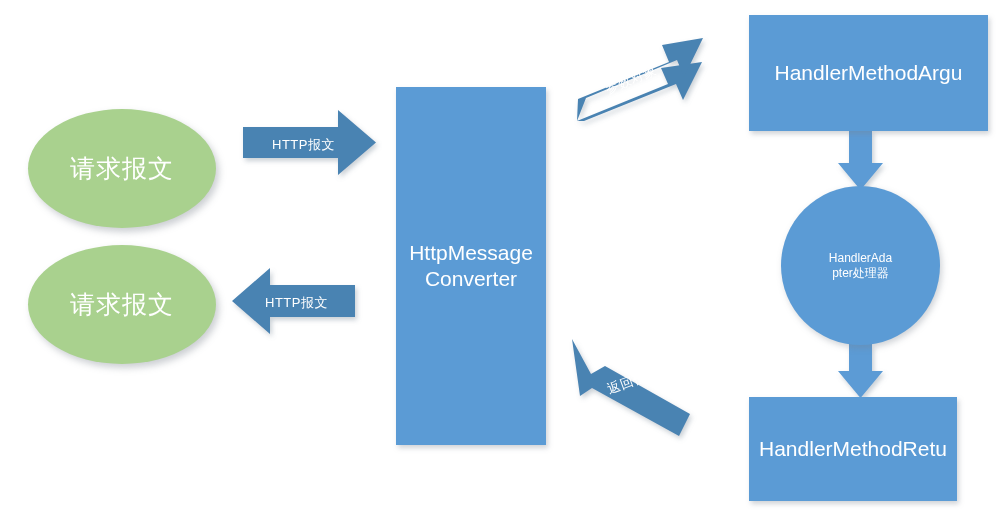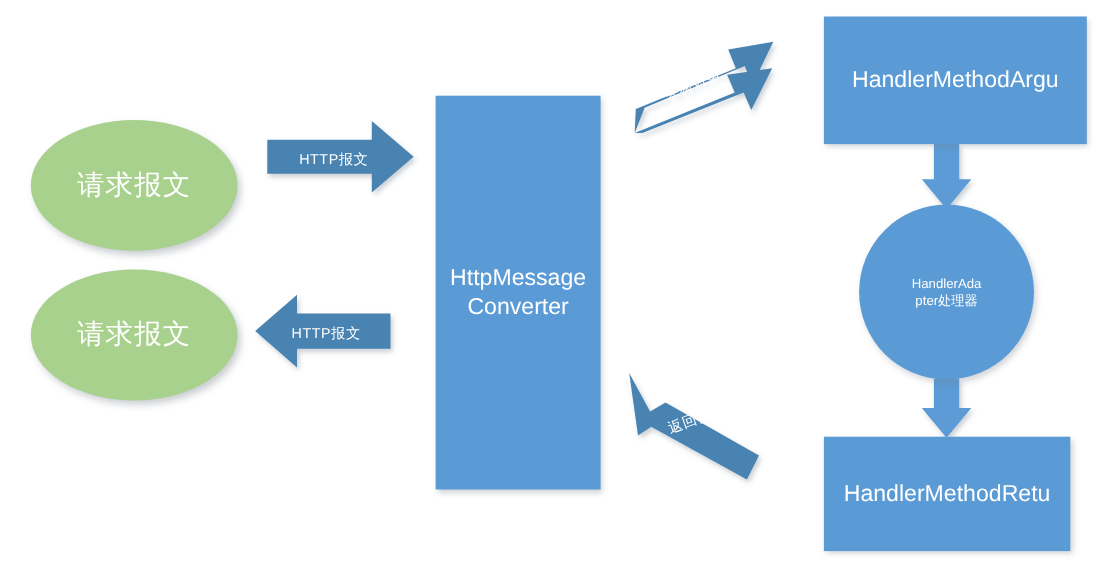--- a/index.html
+++ b/index.html
@@ -141,17 +141,17 @@
 
   <div class="node box" id="hmar-box" style="left:749px; top:15px; width:239px; height:116px; flex-direction:column;">
     <span class="node-label">HandlerMethodArgu</span>
   </div>
 
   <div class="node circle" id="adapter-circle" style="left:781px; top:186px; width:159px; height:159px; flex-direction:column;">
     <span class="node-label">HandlerAda</span>
     <span class="node-label">pter处理器</span>
   </div>
 
-  <div class="node box" id="hmrvh-box" style="left:749px; top:397px; width:224px; height:104px; flex-direction:column;">
+  <div class="node box" id="hmrvh-box" style="left:749px; top:397px; width:208px; height:104px; flex-direction:column;">
     <span class="node-label">HandlerMethodRetu</span>
   </div>
 
 </div>
 
 </body></html>

